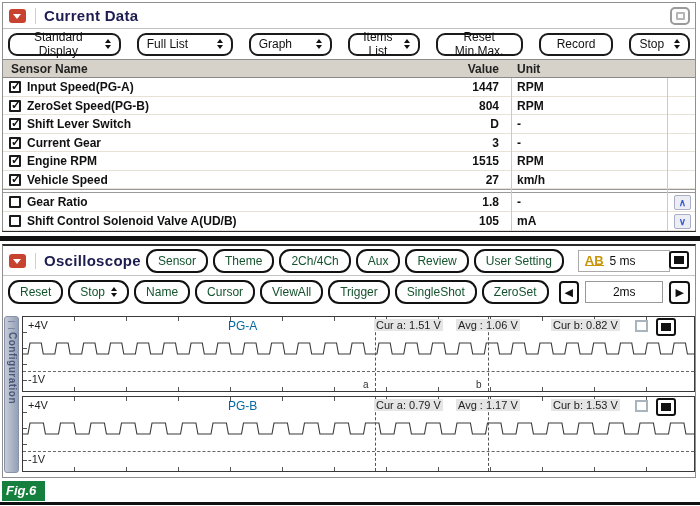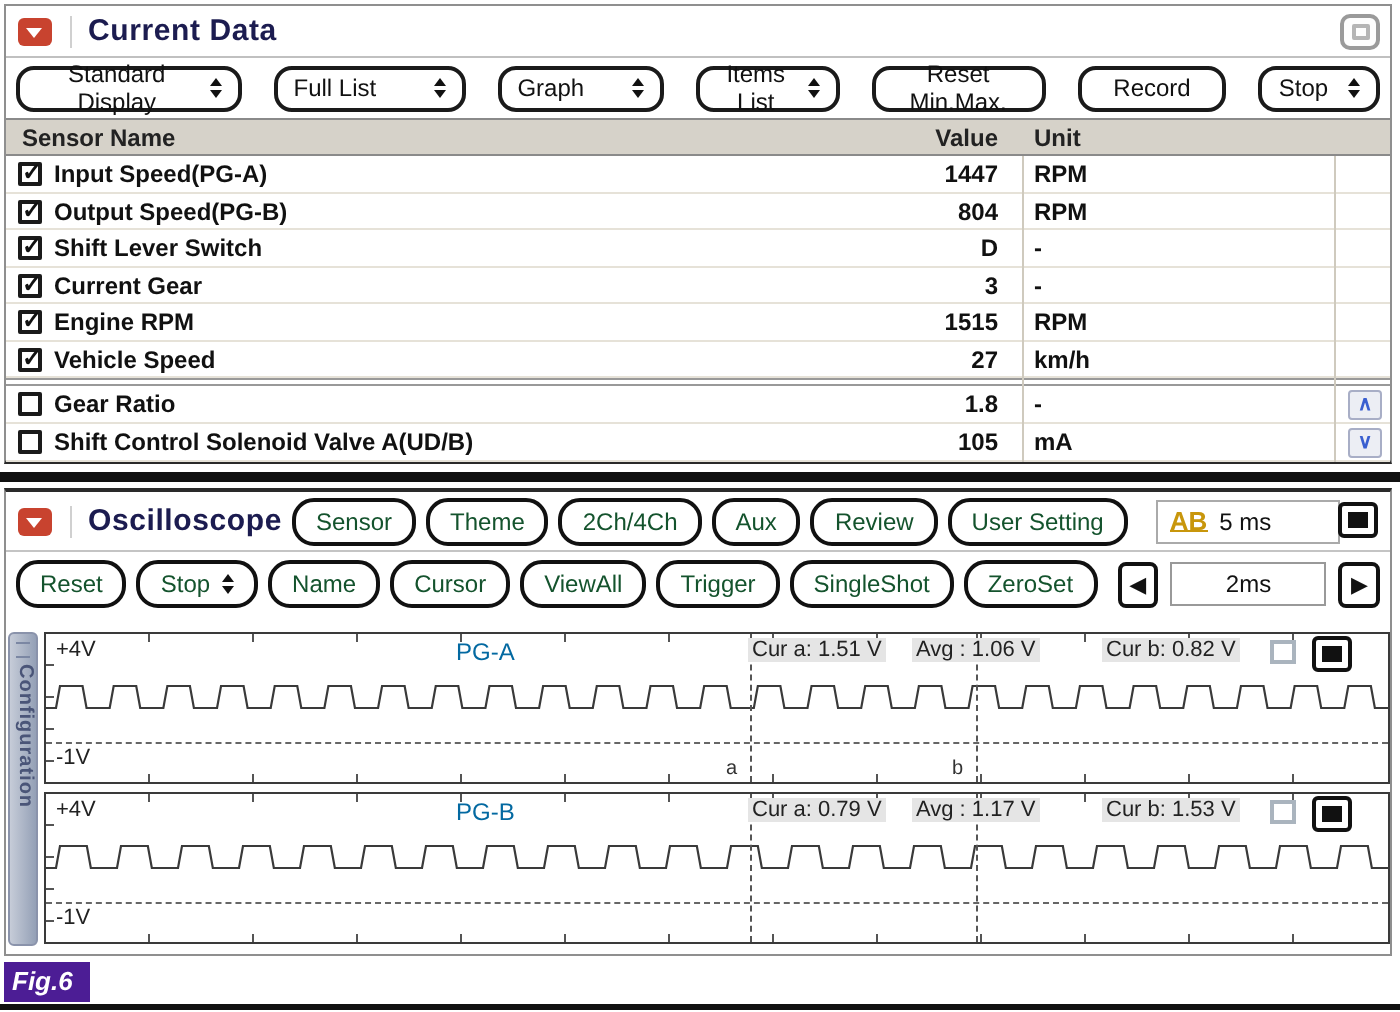--- a/index.html
+++ b/index.html
@@ -77,21 +77,21 @@
   .wv-check { position:absolute; right:46px; top:3px; width:13px; height:12px; border:2px solid #aab4be; background:#fff; z-index:2; }
   .wavebox .blk-btn { position:absolute; right:18px; top:1px; z-index:2; }
   .hdash { position:absolute; left:0; right:0; top:54px; border-top:1px dashed #666; }
   .vdash { position:absolute; top:0; bottom:0; width:0; border-left:1px dashed #555; z-index:1; }
   .cursor-a { left:352px; } .cursor-b { left:465px; }
   .cur-lbl { position:absolute; bottom:1px; font-size:10px; color:#333; z-index:2; }
   .la { left:340px; } .lb { left:453px; }
   .wave { position:absolute; inset:0; width:100%; height:100%; }
 
   
-  .fig-label { position:absolute; left:2px; top:481px; background:#4c1d95; color:#fff; font-weight:bold; font-style:italic; font-size:13px; padding:2px 9px 3px 4px; }
+  .fig-label { position:absolute; left:2px; top:481px; background:#15803d; color:#fff; font-weight:bold; font-style:italic; font-size:13px; padding:2px 9px 3px 4px; }
   .bottom-line { position:absolute; left:0; top:502px; width:700px; height:3px; background:#111; }
 </style>
 </head>
 <body>
 
 <div class="page">
 
   <section class="panel cd">
     <div class="titlebar">
       <span class="red-icon"></span>
@@ -161,21 +161,21 @@
             <b>✓</b>
           </span>
         <span class="rname">Input Speed(PG-A)</span>
         <span class="rvalue">1447</span>
         <span class="runit">RPM</span>
       </div>
       <div class="cd-row">
         <span class="chk">
             <b>✓</b>
           </span>
-        <span class="rname">Output Speed(PG-B)</span>
+        <span class="rname">ZeroSet Speed(PG-B)</span>
         <span class="rvalue">804</span>
         <span class="runit">RPM</span>
       </div>
       <div class="cd-row">
         <span class="chk">
             <b>✓</b>
           </span>
         <span class="rname">Shift Lever Switch</span>
         <span class="rvalue">D</span>
         <span class="runit">-</span>

